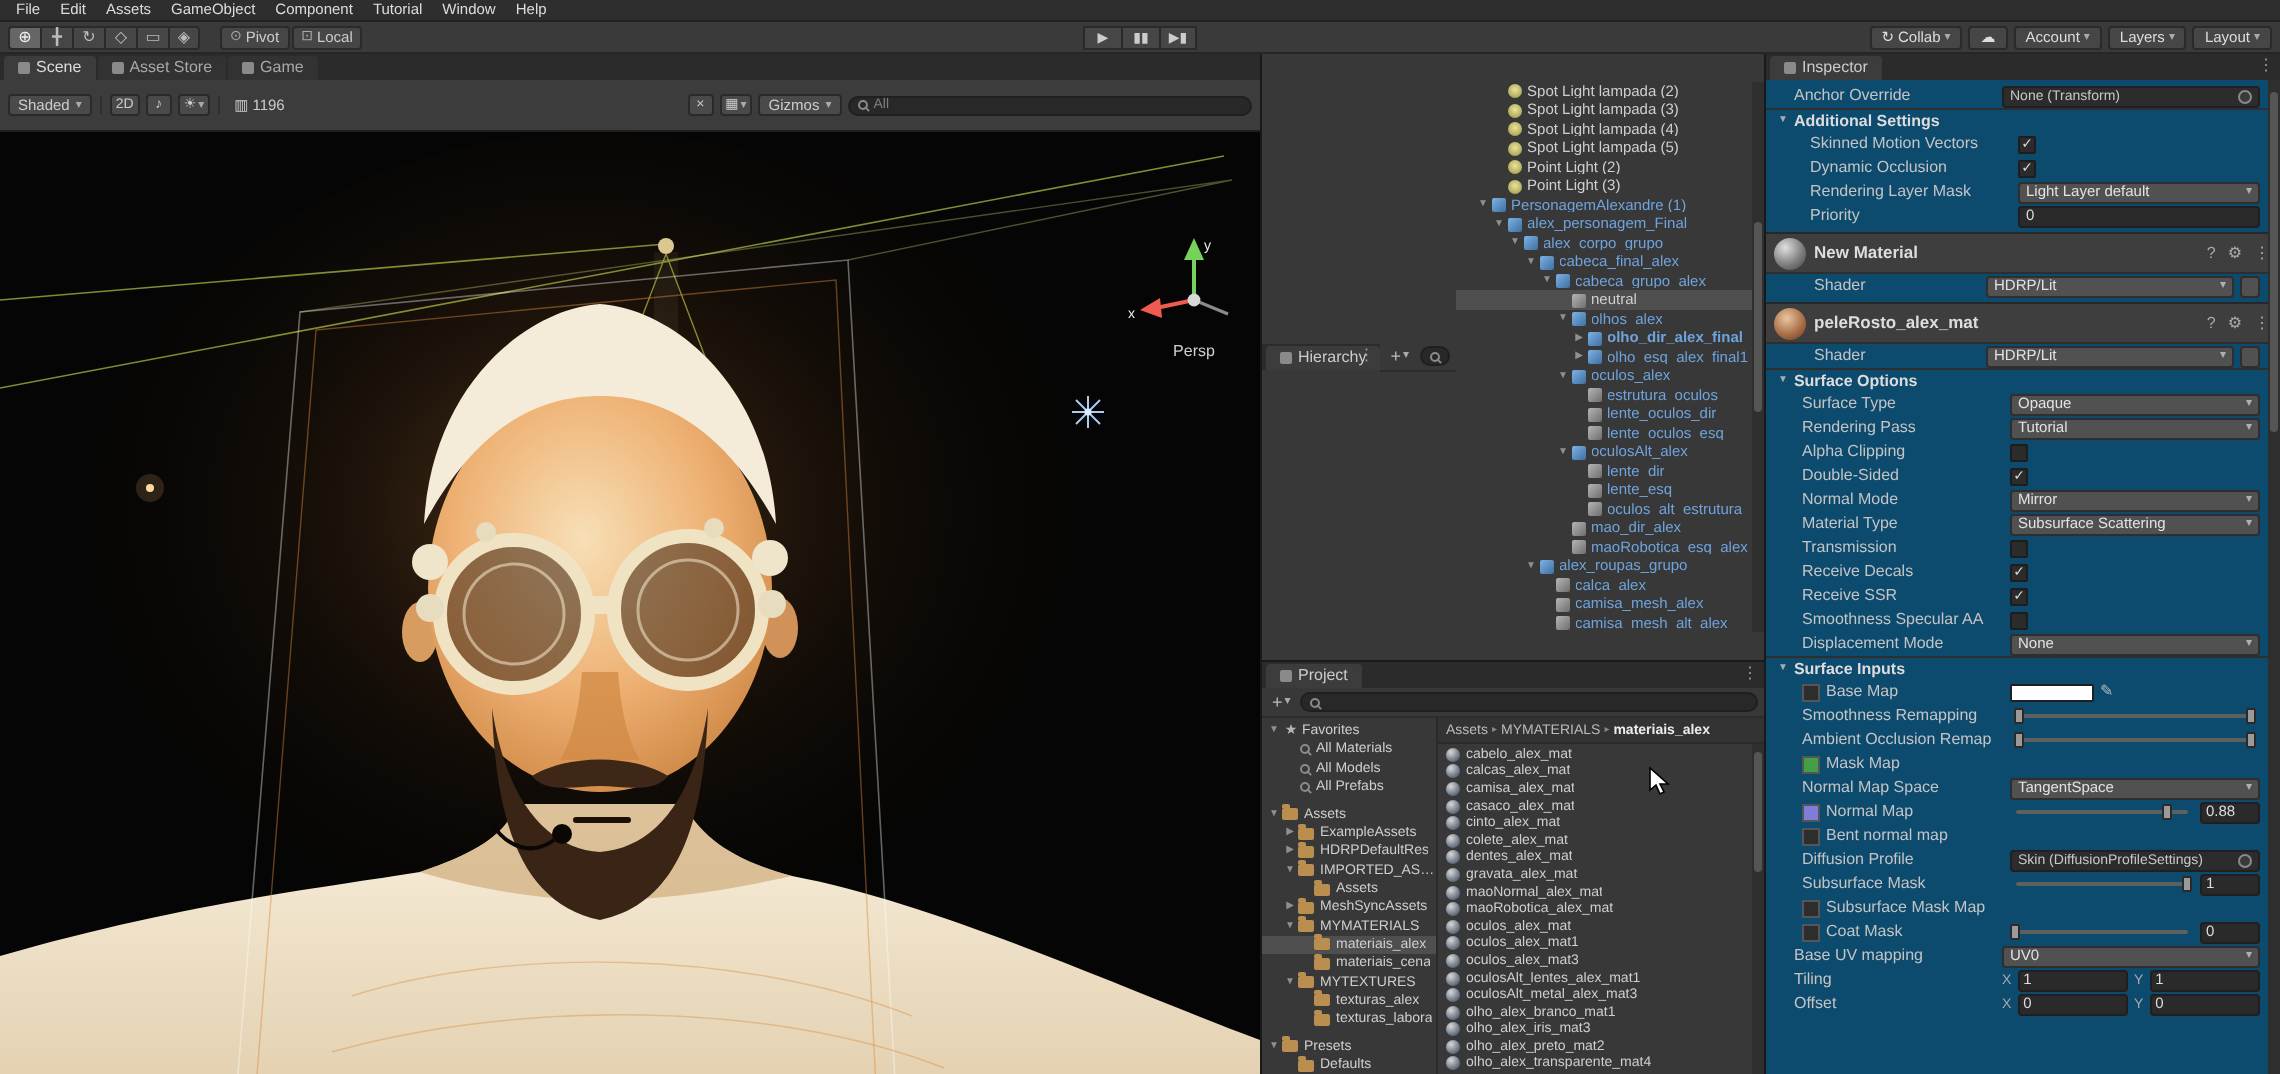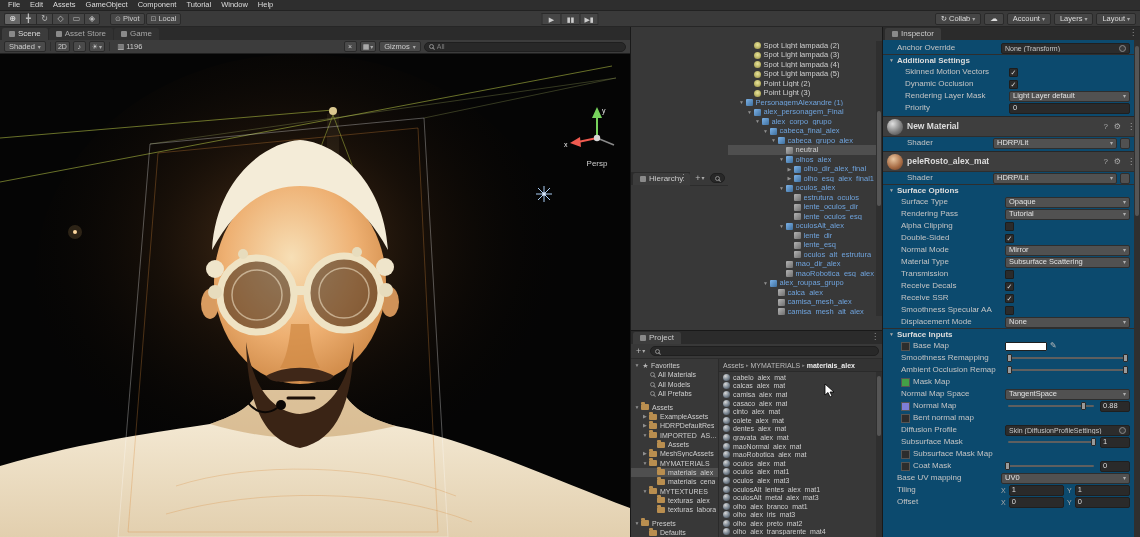--- a/index.html
+++ b/index.html
@@ -24,21 +24,21 @@
 .rightctl{margin-left:auto;display:flex;gap:3px;align-items:center;}
 .rbtn{height:12px;display:flex;align-items:center;gap:2px;background:#464646;border:1px solid #2a2a2a;border-radius:2px;padding:0 5px;font-size:7.5px;color:#ddd;white-space:nowrap;}
 .crt{font-size:6px;color:#aaa;}
 
 .main{display:flex;height:510px;}
 .leftcol{width:630px;display:flex;flex-direction:column;background:#000;}
 .tabstrip{height:13px;background:#2b2b2b;display:flex;align-items:flex-end;padding-left:2px;gap:1px;}
 .tab{height:12px;display:flex;align-items:center;gap:3px;padding:0 7px;background:#323232;color:#a8a8a8;font-size:8px;border-radius:2px 2px 0 0;white-space:nowrap;}
 .tab.active{background:#3c3c3c;color:#ddd;}
 .tabicon{width:6px;height:6px;background:#8a8a8a;border-radius:1px;display:inline-block;flex:none;}
-.scenebar{height:14px;background:#3c3c3c;border-bottom:1px solid #1f1f1f;display:flex;align-items:center;gap:3px;padding:0 4px;font-size:7.5px;color:#ccc;}
+.scenebar{height:26px;background:#3c3c3c;border-bottom:1px solid #1f1f1f;display:flex;align-items:center;gap:3px;padding:0 4px;font-size:7.5px;color:#ccc;}
 .ddbtn{height:11px;display:flex;align-items:center;gap:3px;background:#4a4a4a;border:1px solid #2a2a2a;border-radius:2px;padding:0 4px;white-space:nowrap;}
 .icobtn{height:11px;min-width:13px;display:flex;align-items:center;justify-content:center;background:#4a4a4a;border:1px solid #2a2a2a;border-radius:2px;padding:0 2px;font-size:7px;color:#ccc;gap:1px;}
 .sep{width:1px;height:9px;background:#2e2e2e;margin:0 1px;}
 .statchip{height:11px;display:flex;align-items:center;gap:2px;padding:0 3px;font-size:7.5px;color:#ccc;}
 .spacer{flex:1;}
 .scenesearch{width:86px;height:10px;flex:none;}
 .viewport{flex:1;position:relative;overflow:hidden;background:#050505;}
 .viewport svg{display:block;}
 
 .midcol{width:252px;display:flex;flex-direction:column;background:#383838;border-left:1px solid #191919;}
@@ -396,21 +396,21 @@
             <div class="trow sel" style="padding-left: 50px;">
               <span class="arrow"></span>
               <span class="ticon mesh"></span>
               <span class="tlabel">neutral</span>
             </div>
             <div class="trow" style="padding-left: 50px;">
               <span class="arrow">▼</span>
               <span class="ticon cube"></span>
               <span class="tlabel blue">olhos_alex</span>
             </div>
-            <div class="trow" style="padding-left: 58px;">
+            <div class="trow" style="padding-left: 58px; font-weight: bold;">
               <span class="arrow">▶</span>
               <span class="ticon cube"></span>
               <span class="tlabel blue">olho_dir_alex_final</span>
             </div>
             <div class="trow" style="padding-left: 58px;">
               <span class="arrow">▶</span>
               <span class="ticon cube"></span>
               <span class="tlabel blue">olho_esq_alex_final1</span>
             </div>
             <div class="trow" style="padding-left: 50px;">

